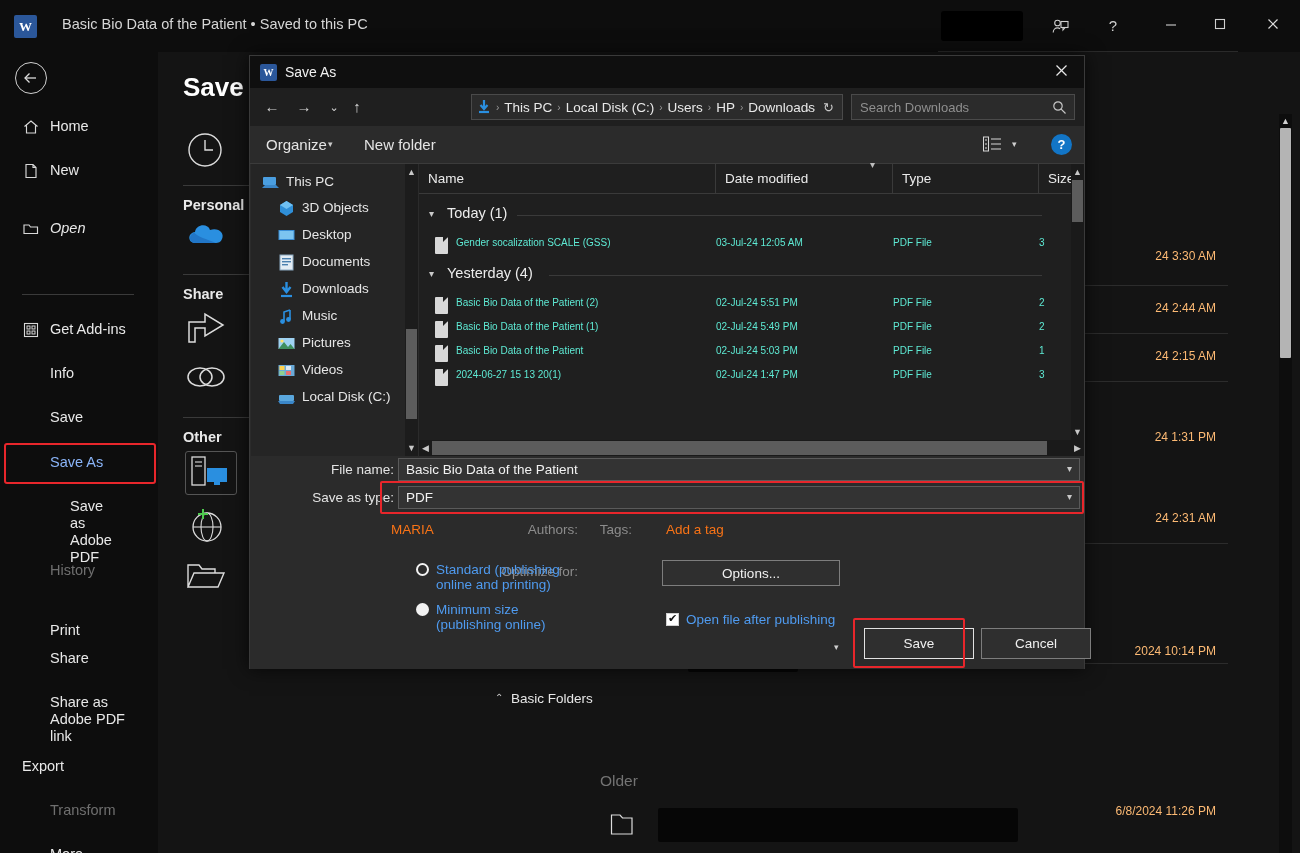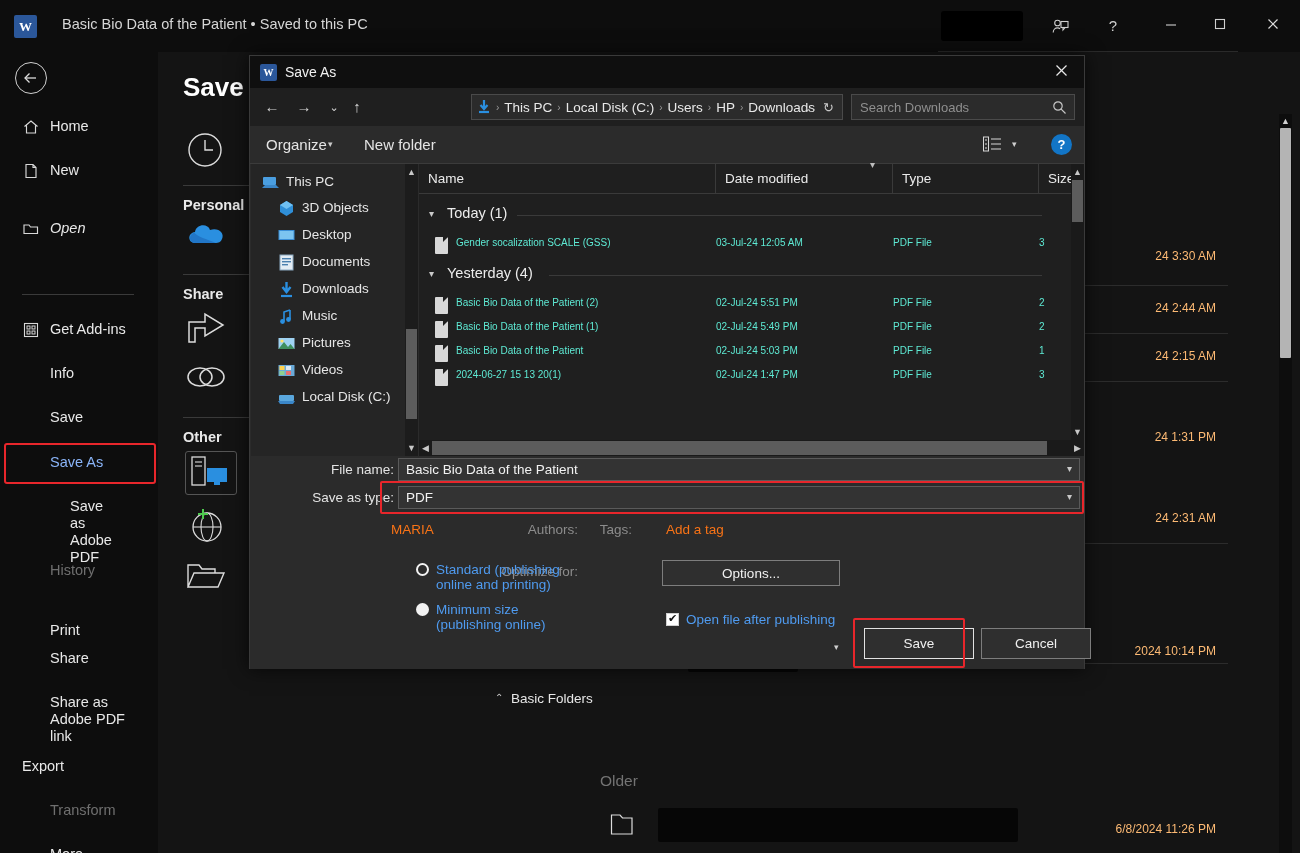--- a/index.html
+++ b/index.html
@@ -372,21 +372,21 @@
 
       <div class="older-label">Older</div>
 
       <div class="rec-row" style="top:700px;height:106px;">
         <div class="rec-folder-icon" style="top:60px;">
           <svg width="30" height="24" viewBox="0 0 30 24">
               <path d="M1.5 22 V3 H10 L12.5 6 H22 V22 Z" fill="none" stroke="#dcdcdc" stroke-width="1.2"></path>
             </svg>
         </div>
         <div class="rec-name-redact" style="left:110px;top:56px;width:360px;height:34px;"></div>
-        <div class="rec-date" style="top:70px;">6/8/2024 11:26 PM</div>
+        <div class="rec-date" style="top:52px;">6/8/2024 11:26 PM</div>
       </div>
     </div>
 
     <div class="bs-scrollbar">
       <div class="bs-arrow" style="top:0;">▲</div>
       <div class="bs-thumb"></div>
 
     </div>
   </div>
 

